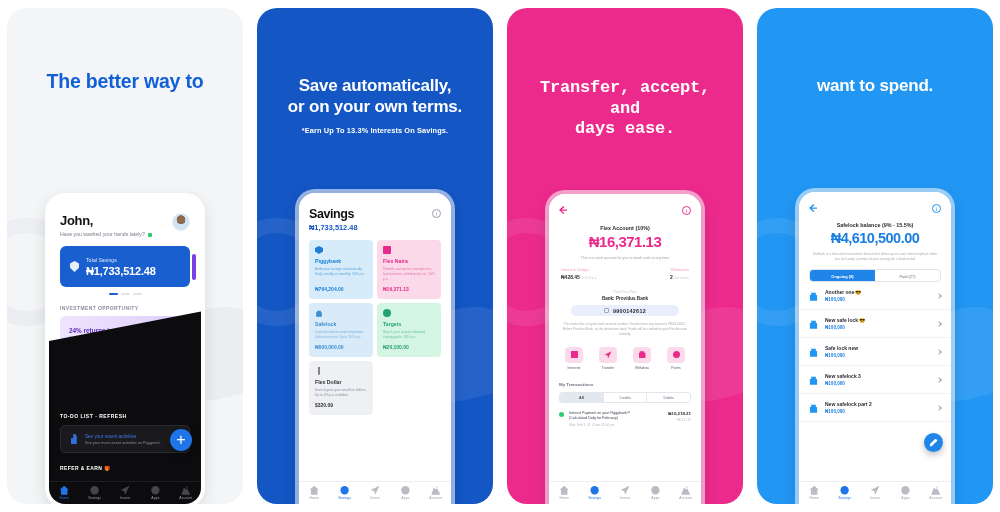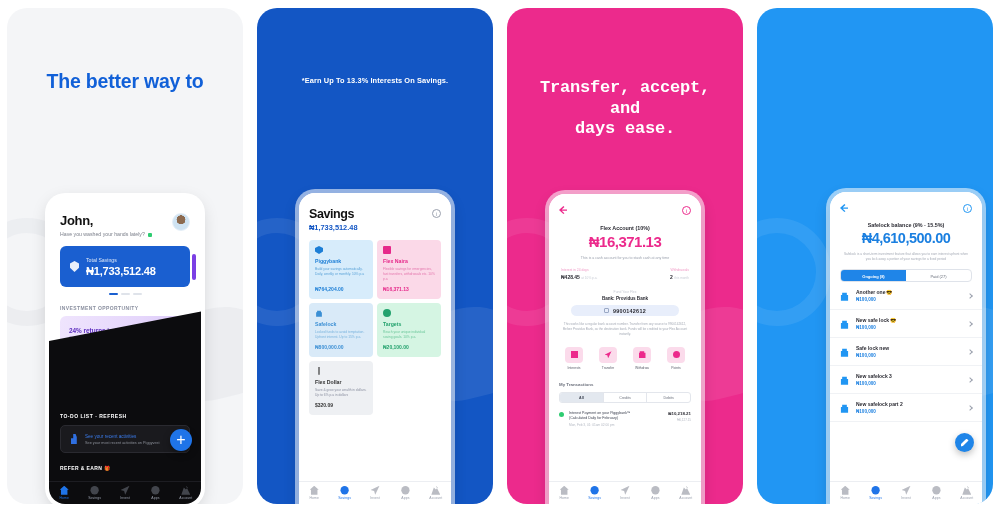--- a/index.html
+++ b/index.html
@@ -83,21 +83,21 @@
     transform: translateX(-50%);
     width: 152px;
     border-radius: 16px 16px 0 0;
     background: #ffffff;
     box-shadow: 0 0 0 4px rgba(255,255,255,.55), 0 6px 16px rgba(0,0,0,.20);
     overflow: hidden;
   }
   .p1 .phone { top: 189px; height: 307px; border-radius: 16px; box-shadow: 0 0 0 4px #ffffff, 0 5px 18px rgba(0,0,0,.18); }
   .p2 .phone { top: 185px; height: 311px; }
   .p3 .phone { top: 186px; height: 310px; }
-  .p4 .phone { top: 184px; height: 312px; margin-left: 31px; }
+  .p4 .phone { top: 184px; height: 312px; }
 
   .screen { width: 100%; height: 100%; position: relative; background:#fff; display:flex; flex-direction:column; }
   .screen-body { flex: 1 1 auto; overflow: hidden; }
 
   
   .p1-top { padding: 16px 11px 0 11px; }
   .p1-hi { font-size: 13px; font-weight: 700; color: #111; letter-spacing: -.3px; }
   .p1-q  { font-size: 5.2px; color: #7b7f8a; margin-top: 3px; }
   .p1-q .dot { display:inline-block; width:4px; height:4px; background:#2ecc71; border-radius:1px; margin-left:3px; vertical-align:middle; }
   .avatar {
@@ -335,20 +335,22 @@
   </div>
 
   <div class="panel-gap"></div>
 
   <div class="panel p2 bg-blue">
     <div class="watermark">
       <div class="wm-c"></div>
         <div class="wm-p"></div>
     </div>
     <div class="headline h-light">
+      <div>Save automatically,</div>
+      <div>or on your own terms.</div>
     </div>
     <div class="sub">*Earn Up To 13.3% Interests On Savings.</div>
 
     <div class="phone">
       <div class="screen">
         <div class="screen-body">
           <div class="p2-head">
             <div class="p2-title">Savings</div>
             <div class="p2-amt">₦1,733,512.48</div>
             <div class="info-ic">i</div>
@@ -529,20 +531,21 @@
   </div>
 
   <div class="panel-gap"></div>
 
   <div class="panel p4 bg-cyan">
     <div class="watermark">
       <div class="wm-c"></div>
         <div class="wm-p"></div>
     </div>
     <div class="headline h-light">
+      <div>want to spend.</div>
     </div>
 
     <div class="phone">
       <div class="screen">
         <div class="screen-body" style="position:relative;">
           <div class="p4-bar">
             <div class="back-ic4"></div>
             <div class="info-ic4">i</div>
           </div>
           <div class="p4-ti">Safelock balance (9% - 15.5%)</div>

